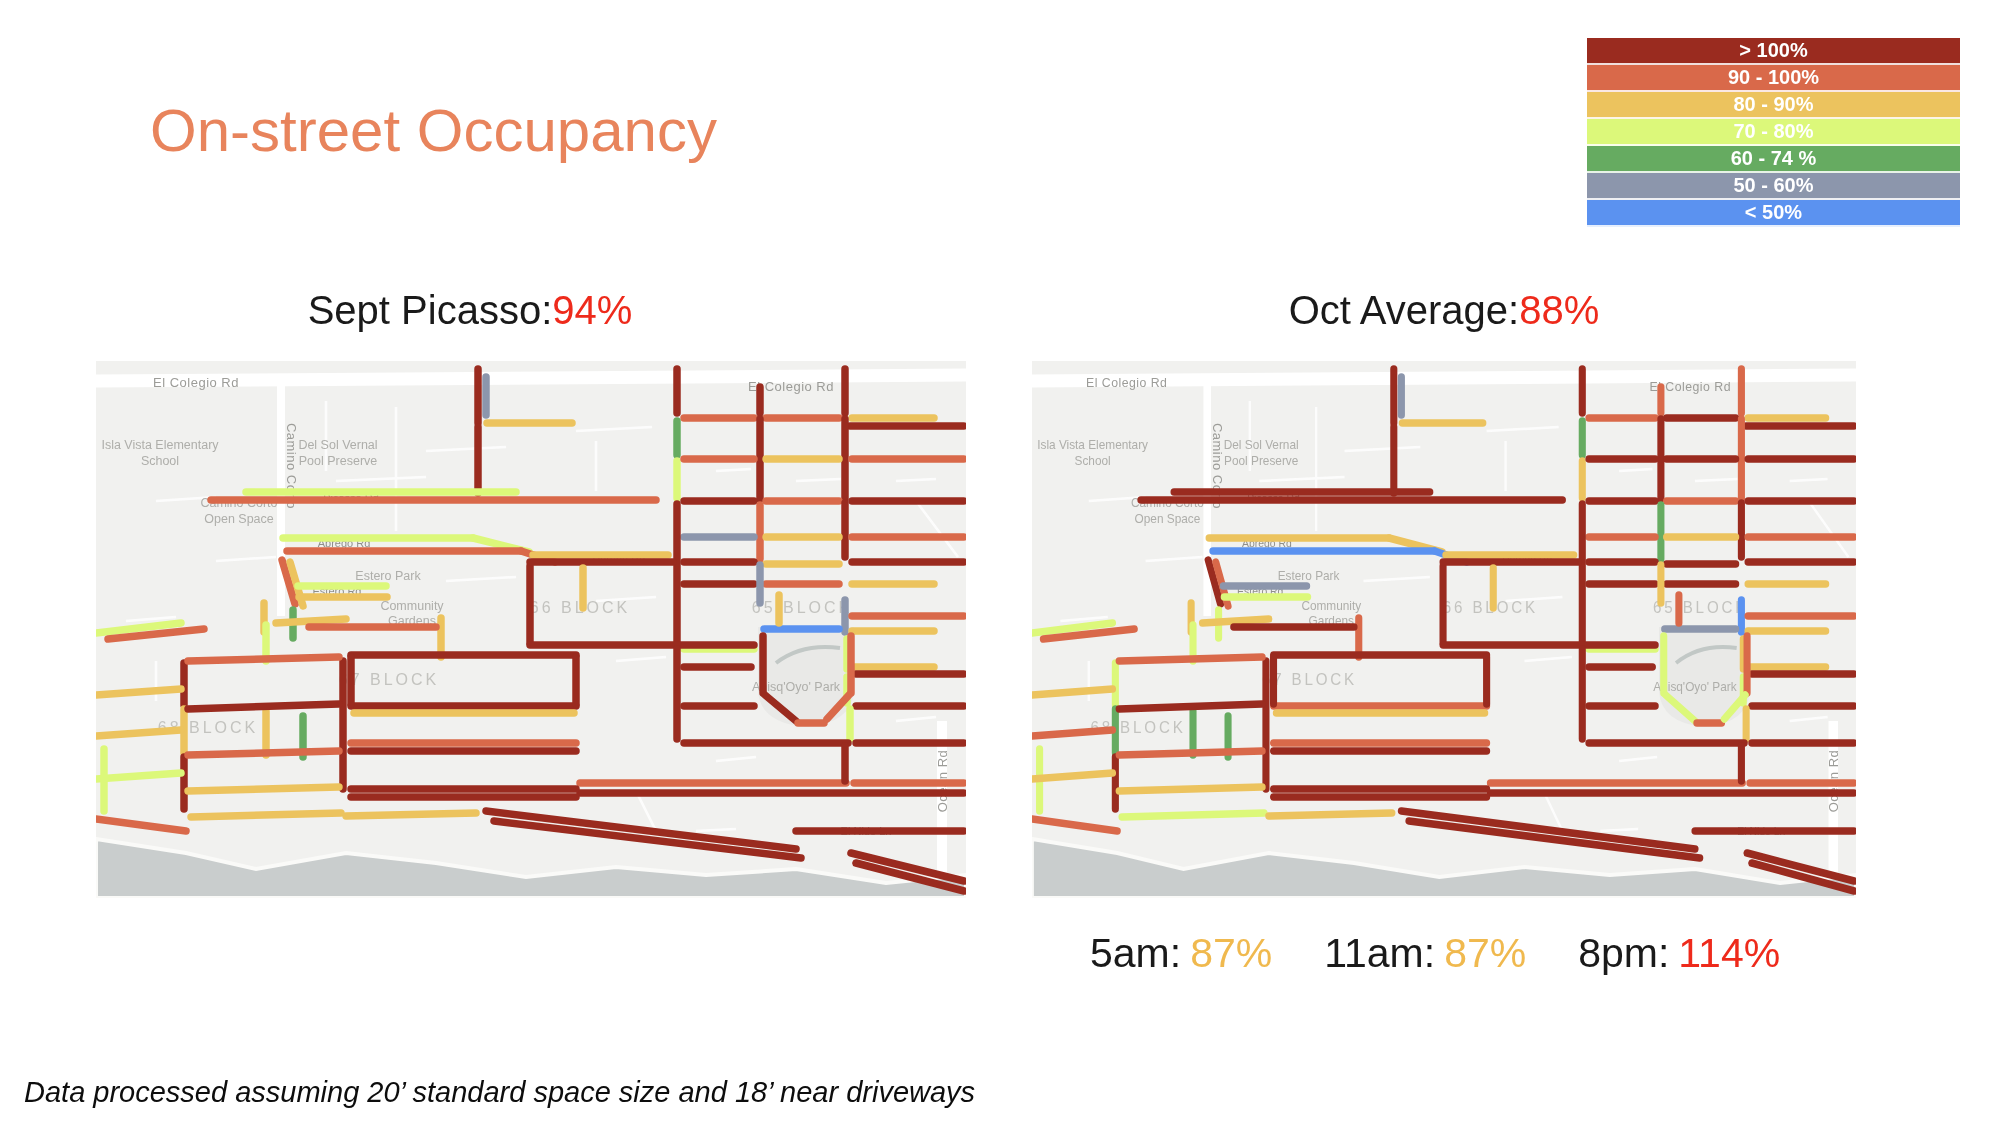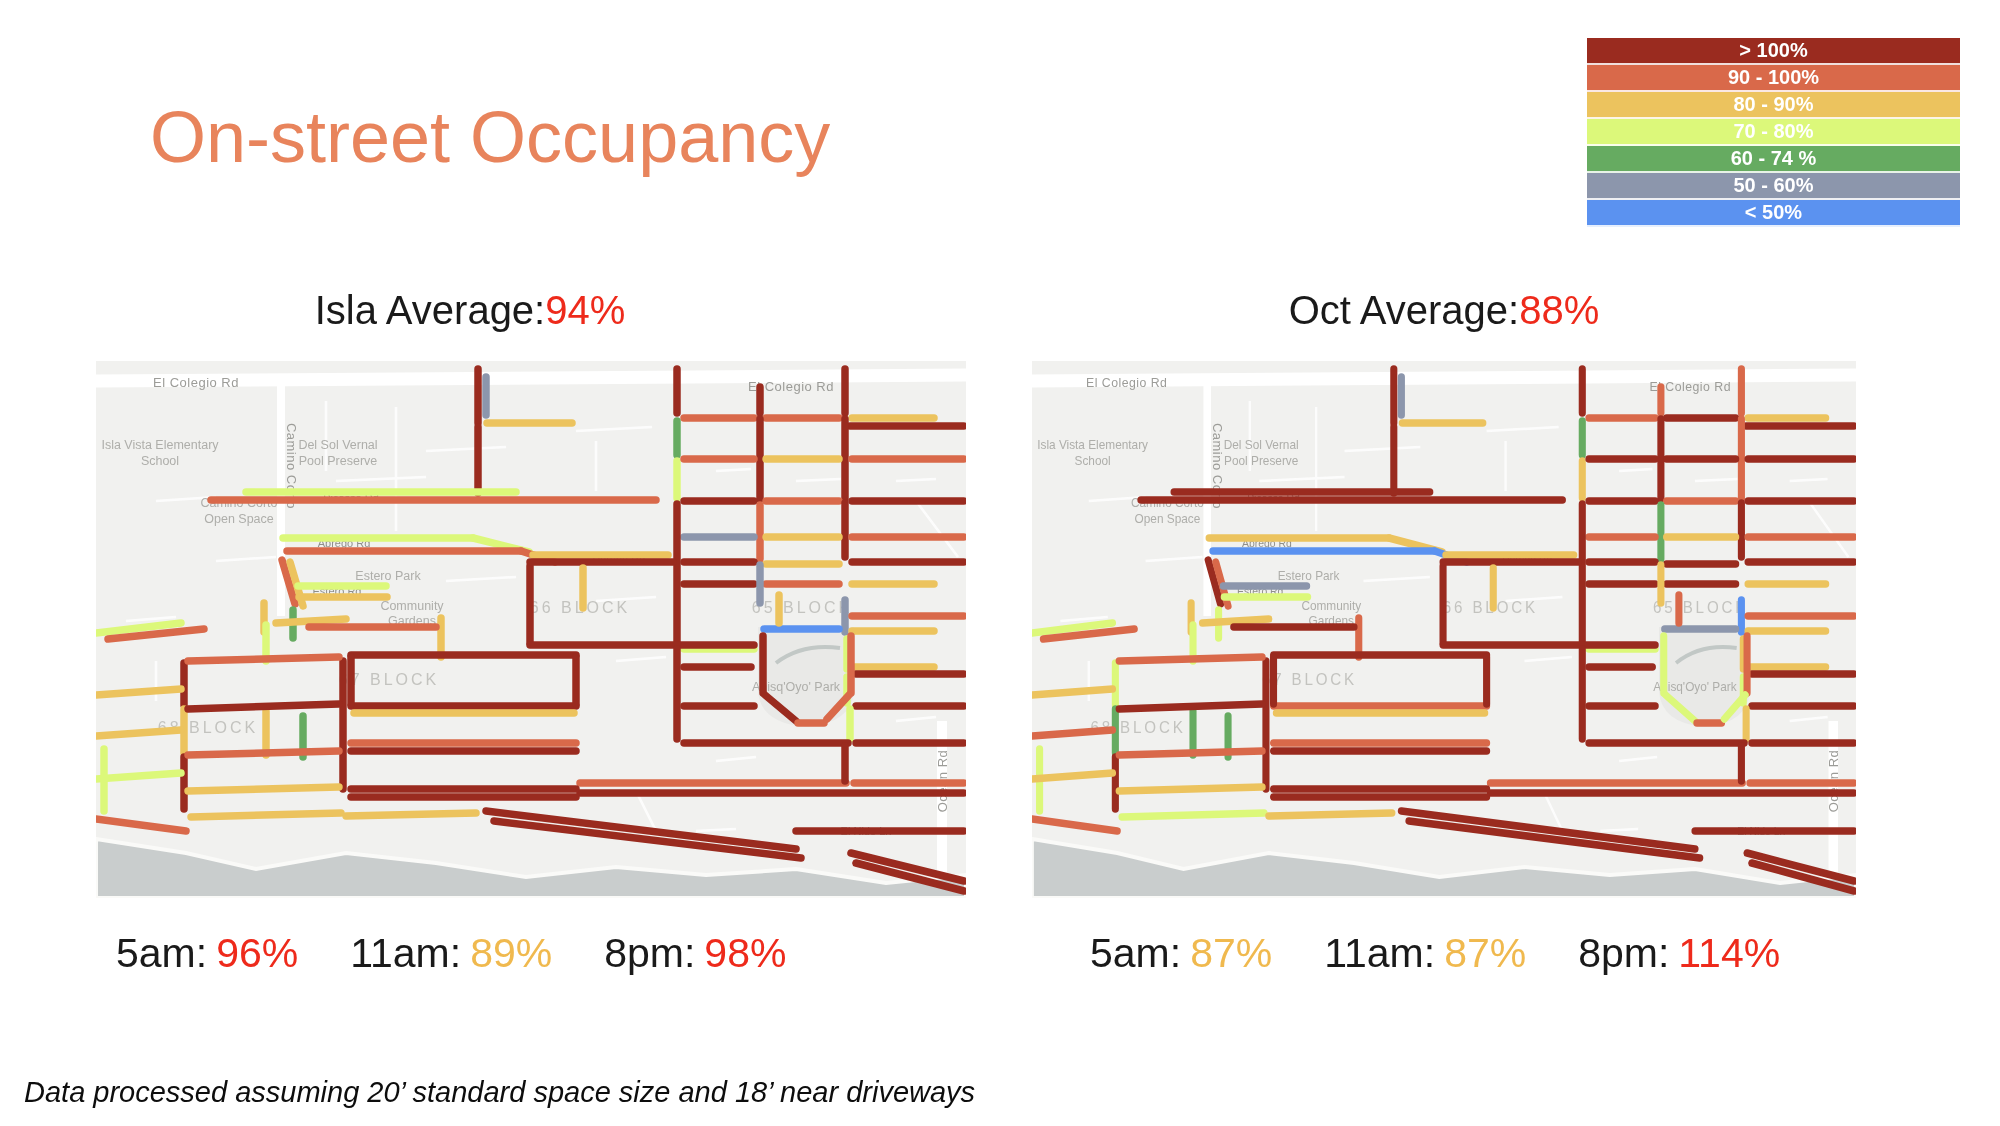--- a/index.html
+++ b/index.html
@@ -1,18 +1,18 @@
 <!DOCTYPE html>
 <html><head>
 <meta charset="utf-8">
 <style>
   html,body{margin:0;padding:0;background:#ffffff;}
   .slide{position:relative;width:2000px;height:1126px;background:#ffffff;
          font-family:"Liberation Sans",sans-serif;overflow:hidden;}
-  .title{position:absolute;left:150px;top:96px;font-size:72px;font-weight:400;
+  .title{position:absolute;left:150px;top:96px;font-size:60px;font-weight:400;
          letter-spacing:0px;color:#e8845c;white-space:nowrap;}
   
   .legend{position:absolute;left:1587px;top:38px;width:373px;}
   .legend-row{height:25px;border-bottom:2px solid rgba(255,255,255,.85);
               display:flex;align-items:center;justify-content:center;}
   .legend-row span{color:#ffffff;font-size:20px;font-weight:bold;line-height:25px;}
   
   .subtitle{position:absolute;top:288px;font-size:40px;color:#1a1a1a;white-space:nowrap;
             transform:translateX(-50%);}
   .subtitle .val{}
@@ -52,21 +52,21 @@
       </div>
       <div class="legend-row" style="background: rgb(140, 150, 172);">
         <span>50 - 60%</span>
       </div>
       <div class="legend-row" style="background: rgb(91, 146, 240);">
         <span>&lt; 50%</span>
       </div>
     </div>
 
   <div class="subtitle subtitle-sept">
-    <span>Isla Average:</span><span class="val" style="color: rgb(238, 42, 27);">94%</span>
+    <span>Sept Picasso:</span><span class="val" style="color: rgb(238, 42, 27);">94%</span>
   </div>
   <div class="subtitle subtitle-oct">
     <span>Oct Average:</span><span class="val" style="color: rgb(238, 42, 27);">88%</span>
   </div>
 
   <svg class="map map-sept" id="map-sept" width="870" height="537" viewBox="0 0 870 537">
       <rect x="0" y="0" width="870" height="537" fill="#f1f1ef"></rect>
       <g stroke="#ffffff" stroke-width="2.5" opacity="0.85">
         <line x1="230" y1="40" x2="230" y2="110"></line>
         <line x1="300" y1="46" x2="300" y2="170"></line>
@@ -409,25 +409,20 @@
         <line x1="258" y1="352" x2="478" y2="352" stroke="#ecc35e" stroke-width="7.5"></line>
         <line x1="255" y1="382" x2="480" y2="382" stroke="#d9694a" stroke-width="7.5"></line>
         <line x1="255" y1="390" x2="480" y2="390" stroke="#9a2b1f" stroke-width="7.5"></line>
         <line x1="255" y1="428" x2="480" y2="428" stroke="#9a2b1f" stroke-width="7.5"></line>
         <line x1="255" y1="436" x2="480" y2="436" stroke="#9a2b1f" stroke-width="7.5"></line>
         <line x1="255" y1="296" x2="255" y2="343" stroke="#9a2b1f" stroke-width="7.5"></line>
         <line x1="480" y1="296" x2="480" y2="343" stroke="#9a2b1f" stroke-width="7.5"></line>
       </g>
     </svg>
 
-  <div class="stats stats-sept" id="stats-sept">
-      <span class="stat"><span class="sl">5am:</span><span class="sv" style="color: rgb(238, 42, 27);">96%</span></span>
-      <span class="stat"><span class="sl">11am:</span><span class="sv" style="color: rgb(240, 185, 78);">89%</span></span>
-      <span class="stat"><span class="sl">8pm:</span><span class="sv" style="color: rgb(238, 42, 27);">98%</span></span>
-    </div>
   <div class="stats stats-oct" id="stats-oct">
       <span class="stat"><span class="sl">5am:</span><span class="sv" style="color: rgb(240, 185, 78);">87%</span></span>
       <span class="stat"><span class="sl">11am:</span><span class="sv" style="color: rgb(240, 185, 78);">87%</span></span>
       <span class="stat"><span class="sl">8pm:</span><span class="sv" style="color: rgb(238, 42, 27);">114%</span></span>
     </div>
 
   <div class="footnote">Data processed assuming 20’ standard space size and 18’ near driveways</div>
 </div>
 
 </body></html>

